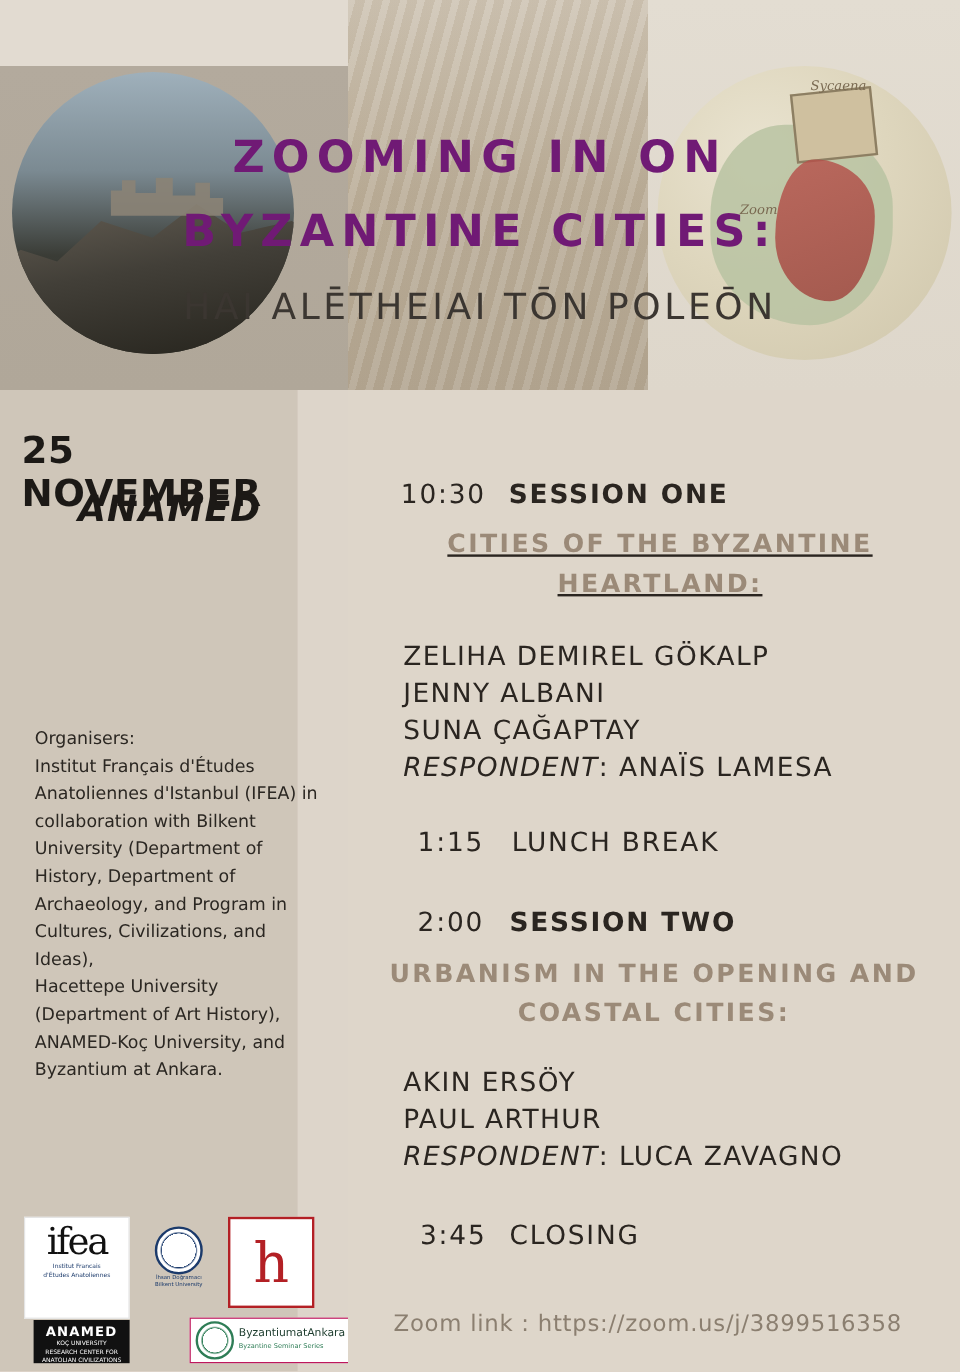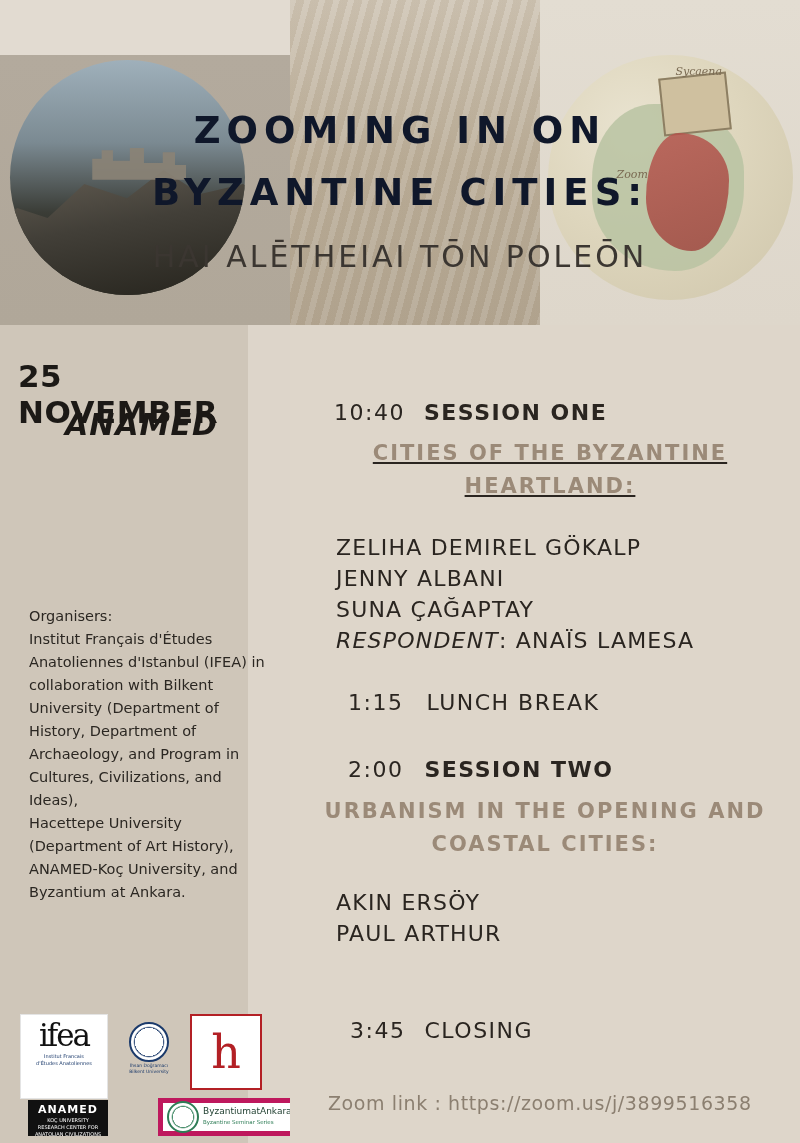--- a/index.html
+++ b/index.html
@@ -118,21 +118,21 @@
     left: 0; top: 100px;
     width: 800px;
     text-align: center;
     z-index: 5;
   }
   .title-line1, .title-line2 {
     font-family: "DejaVu Sans", sans-serif;
     font-weight: bold;
     font-size: 37px;
     letter-spacing: 6px;
-    color: #0f172a;
+    color: #701a75;
     line-height: 62px;
     white-space: nowrap;
   }
   .title-line3 {
     font-family: "DejaVu Sans", sans-serif;
     font-weight: normal;
     font-size: 30px;
     letter-spacing: 3px;
     color: #3b3631;
     line-height: 58px;
@@ -237,21 +237,21 @@
   }
   .logo-anamed .an {
     font-size: 11px;
     font-weight: bold;
     letter-spacing: 1px;
     line-height: 14px;
   }
   .logo-byz {
     left: 148px; top: 86px; width: 142px; height: 38px;
     background: #fff;
-    border: 5px solid #be185d;
+    border: 1px solid #be185d;
     display: flex;
     align-items: center;
   }
   .byz-seal {
     width: 28px; height: 28px;
     margin: 0 4px 0 4px;
     border-radius: 50%;
     border: 2px solid #2e7d56;
     background: radial-gradient(circle,#fff 50%,#2e7d56 52%,#fff 60%);
     flex: 0 0 auto;
@@ -375,21 +375,21 @@
           <div class="sub">Byzantine Seminar Series</div>
         </div>
       </div>
     </div>
   </div>
 
   <div class="prog">
 
 
     <div class="row r-s1">
-      <span class="time">10:40</span>
+      <span class="time">10:30</span>
       <span class="label bold" style="margin-left:14px;">SESSION ONE</span>
     </div>
 
     <div class="r-s1sub">
       <div class="session-sub">CITIES OF THE BYZANTINE</div>
       <div class="session-sub">HEARTLAND:</div>
     </div>
 
     <div class="r-speakers1">
       <div class="speaker">ZELIHA DEMIREL GÖKALP</div>
@@ -411,20 +411,23 @@
     </div>
 
     <div class="r-s2sub">
       <div class="session-sub">URBANISM IN THE OPENING AND</div>
       <div class="session-sub">COASTAL CITIES:</div>
     </div>
 
     <div class="r-speakers2">
       <div class="speaker">AKIN ERSÖY</div>
       <div class="speaker">PAUL ARTHUR</div>
+      <div class="speaker">
+        <span class="respondent-it">RESPONDENT</span><span>: LUCA ZAVAGNO</span>
+      </div>
     </div>
 
     <div class="row r-closing">
       <span class="time">3:45</span>
       <span class="label" style="margin-left:14px;">CLOSING</span>
     </div>
 
     <div class="zoomline">Zoom link : https://zoom.us/j/3899516358</div>
   </div>
 

